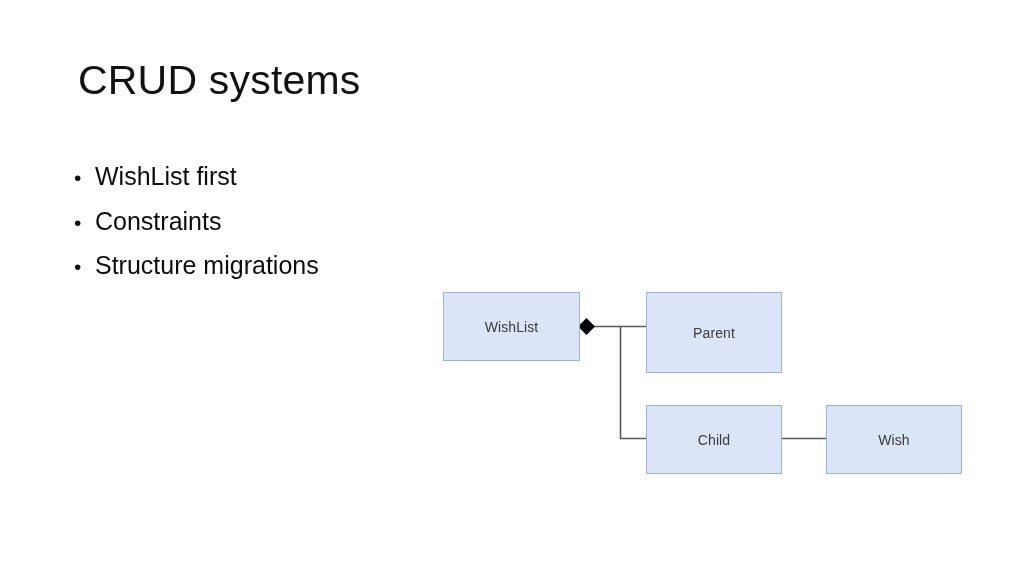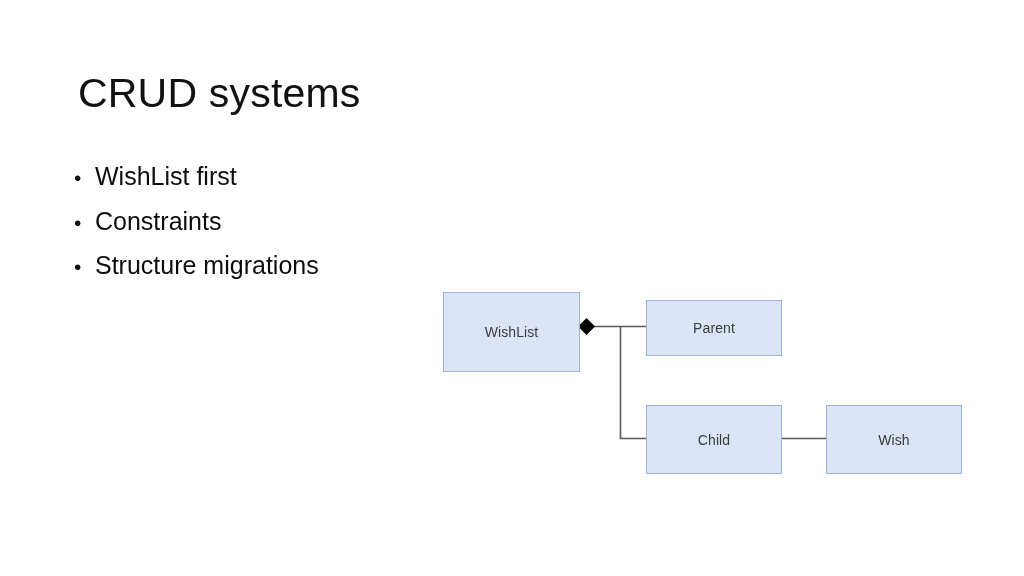--- a/index.html
+++ b/index.html
@@ -26,21 +26,20 @@
     position: absolute;
     left: 78px;
     top: 57px;
     font-family: "Liberation Sans", sans-serif;
     font-size: 41px;
     font-weight: 300;
     letter-spacing: 0.2px;
     color: #111111;
     line-height: 1.15;
     white-space: nowrap;
-    margin-top: 13px;
   }
 
   
   .bullet-list {
     position: absolute;
     left: 74px;
     top: 155px;
     width: 430px;
     margin: 0;
     padding: 0;
@@ -89,22 +88,22 @@
   }
   .node-label {
     font-family: "Liberation Sans", sans-serif;
     font-size: 14px;
     font-weight: 400;
     color: #3b3b3b;
     letter-spacing: 0.1px;
     white-space: nowrap;
   }
 
-  #node-wishlist { left: 443px; top: 292px; width: 137px; height: 80px; }
-  #node-parent   { left: 646px; top: 292px; width: 136px; height: 56px; margin-top: 8px; }
+  #node-wishlist { left: 443px; top: 292px; width: 137px; height: 69px; }
+  #node-parent   { left: 646px; top: 292px; width: 136px; height: 81px; }
   #node-child    { left: 646px; top: 405px; width: 136px; height: 69px; text-align: right; }
   #node-wish     { left: 826px; top: 405px; width: 136px; height: 69px; }
 
   .edge-layer {
     position: absolute;
     left: 0; top: 0;
     width: 1024px;
     height: 576px;
   }
 </style>

